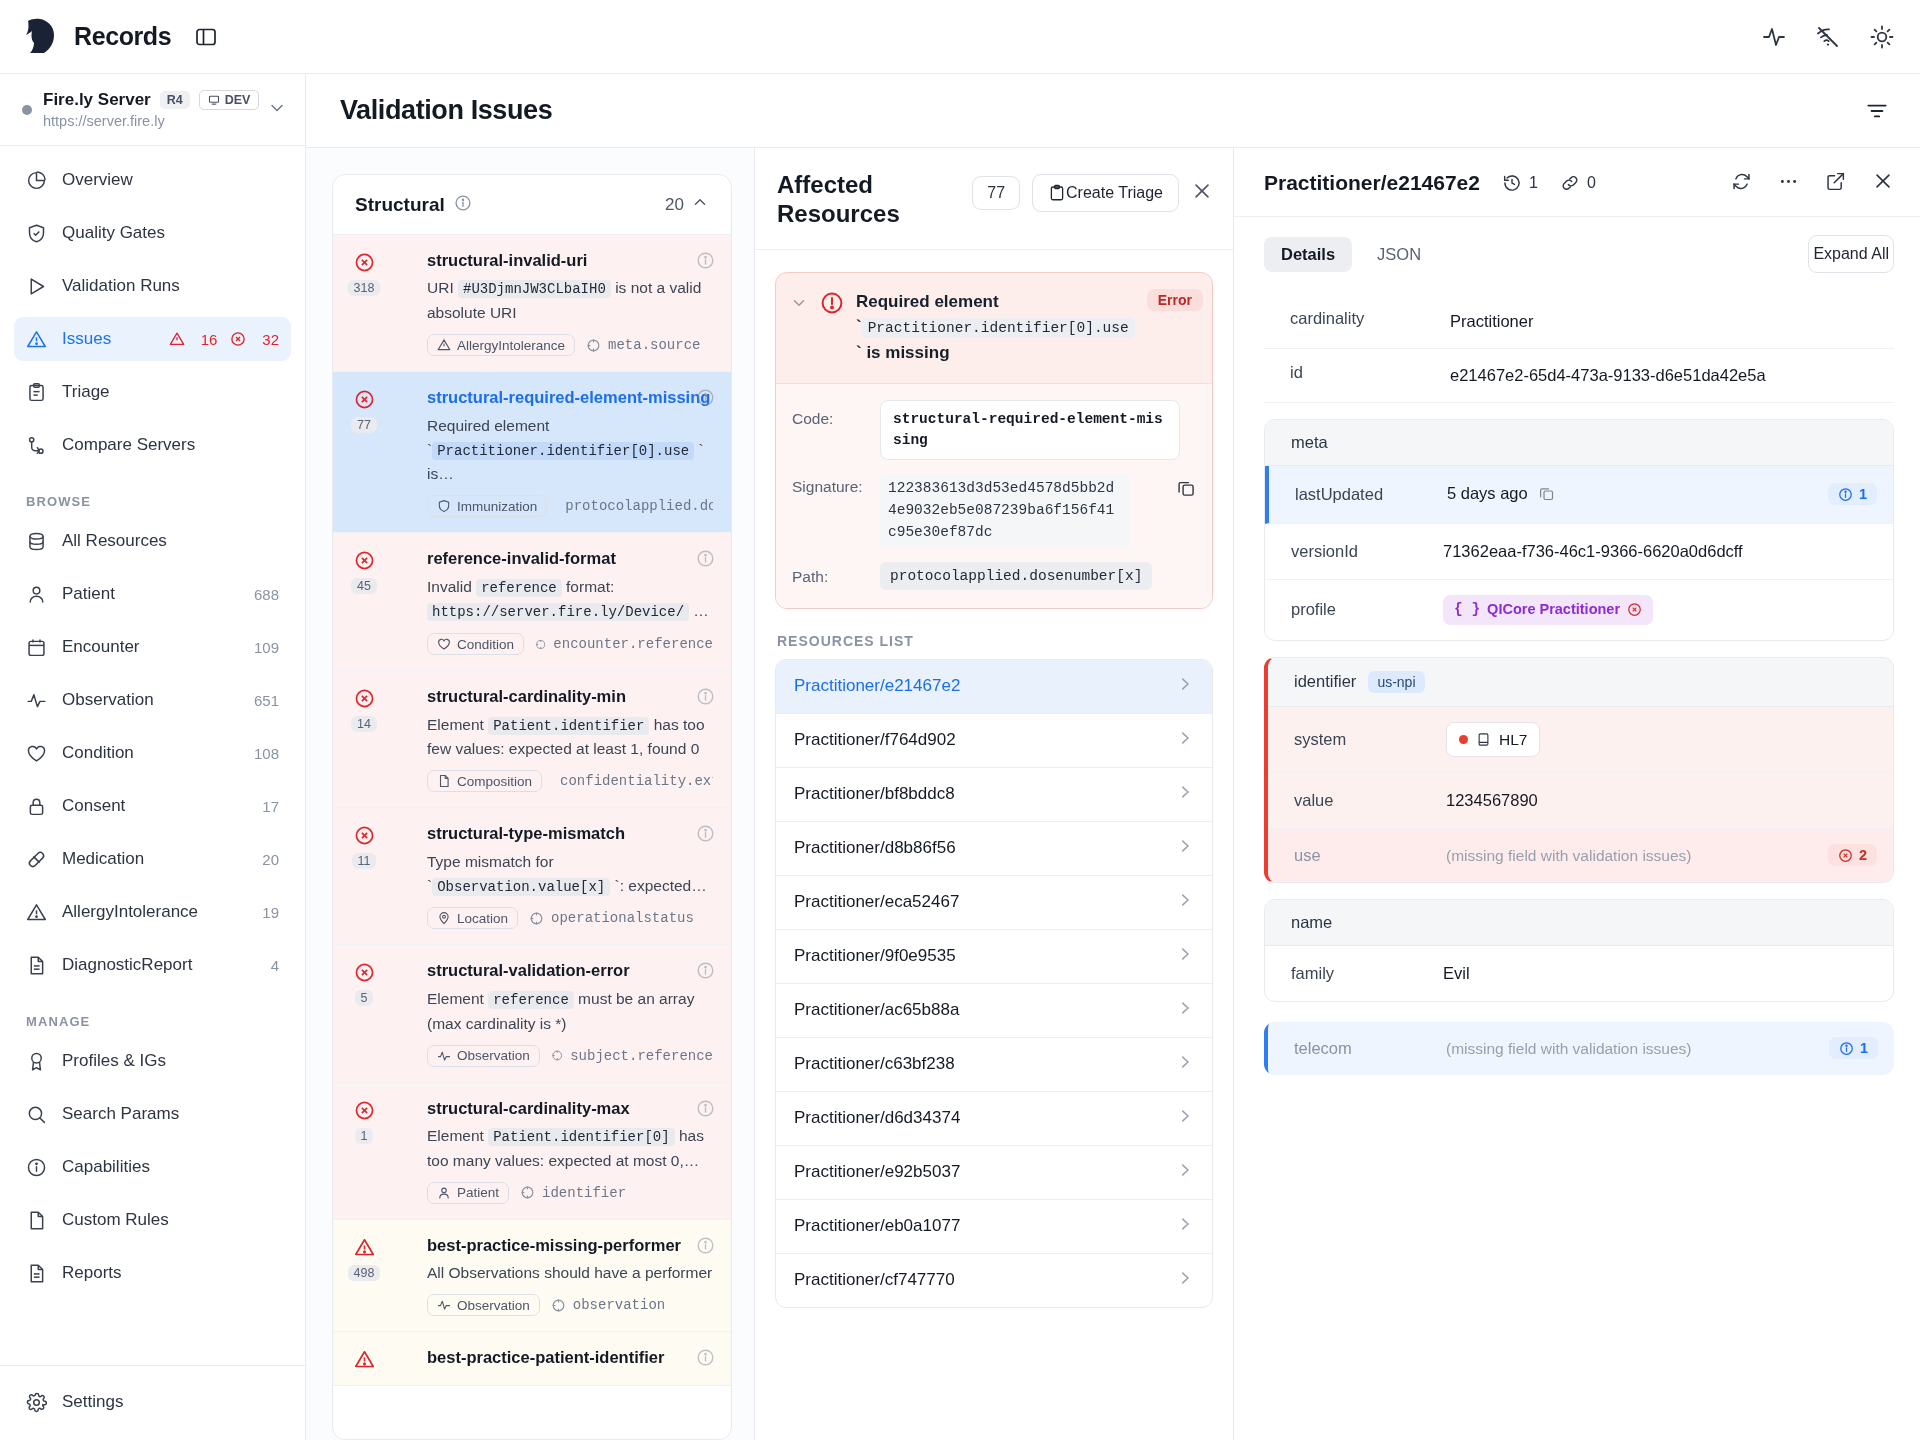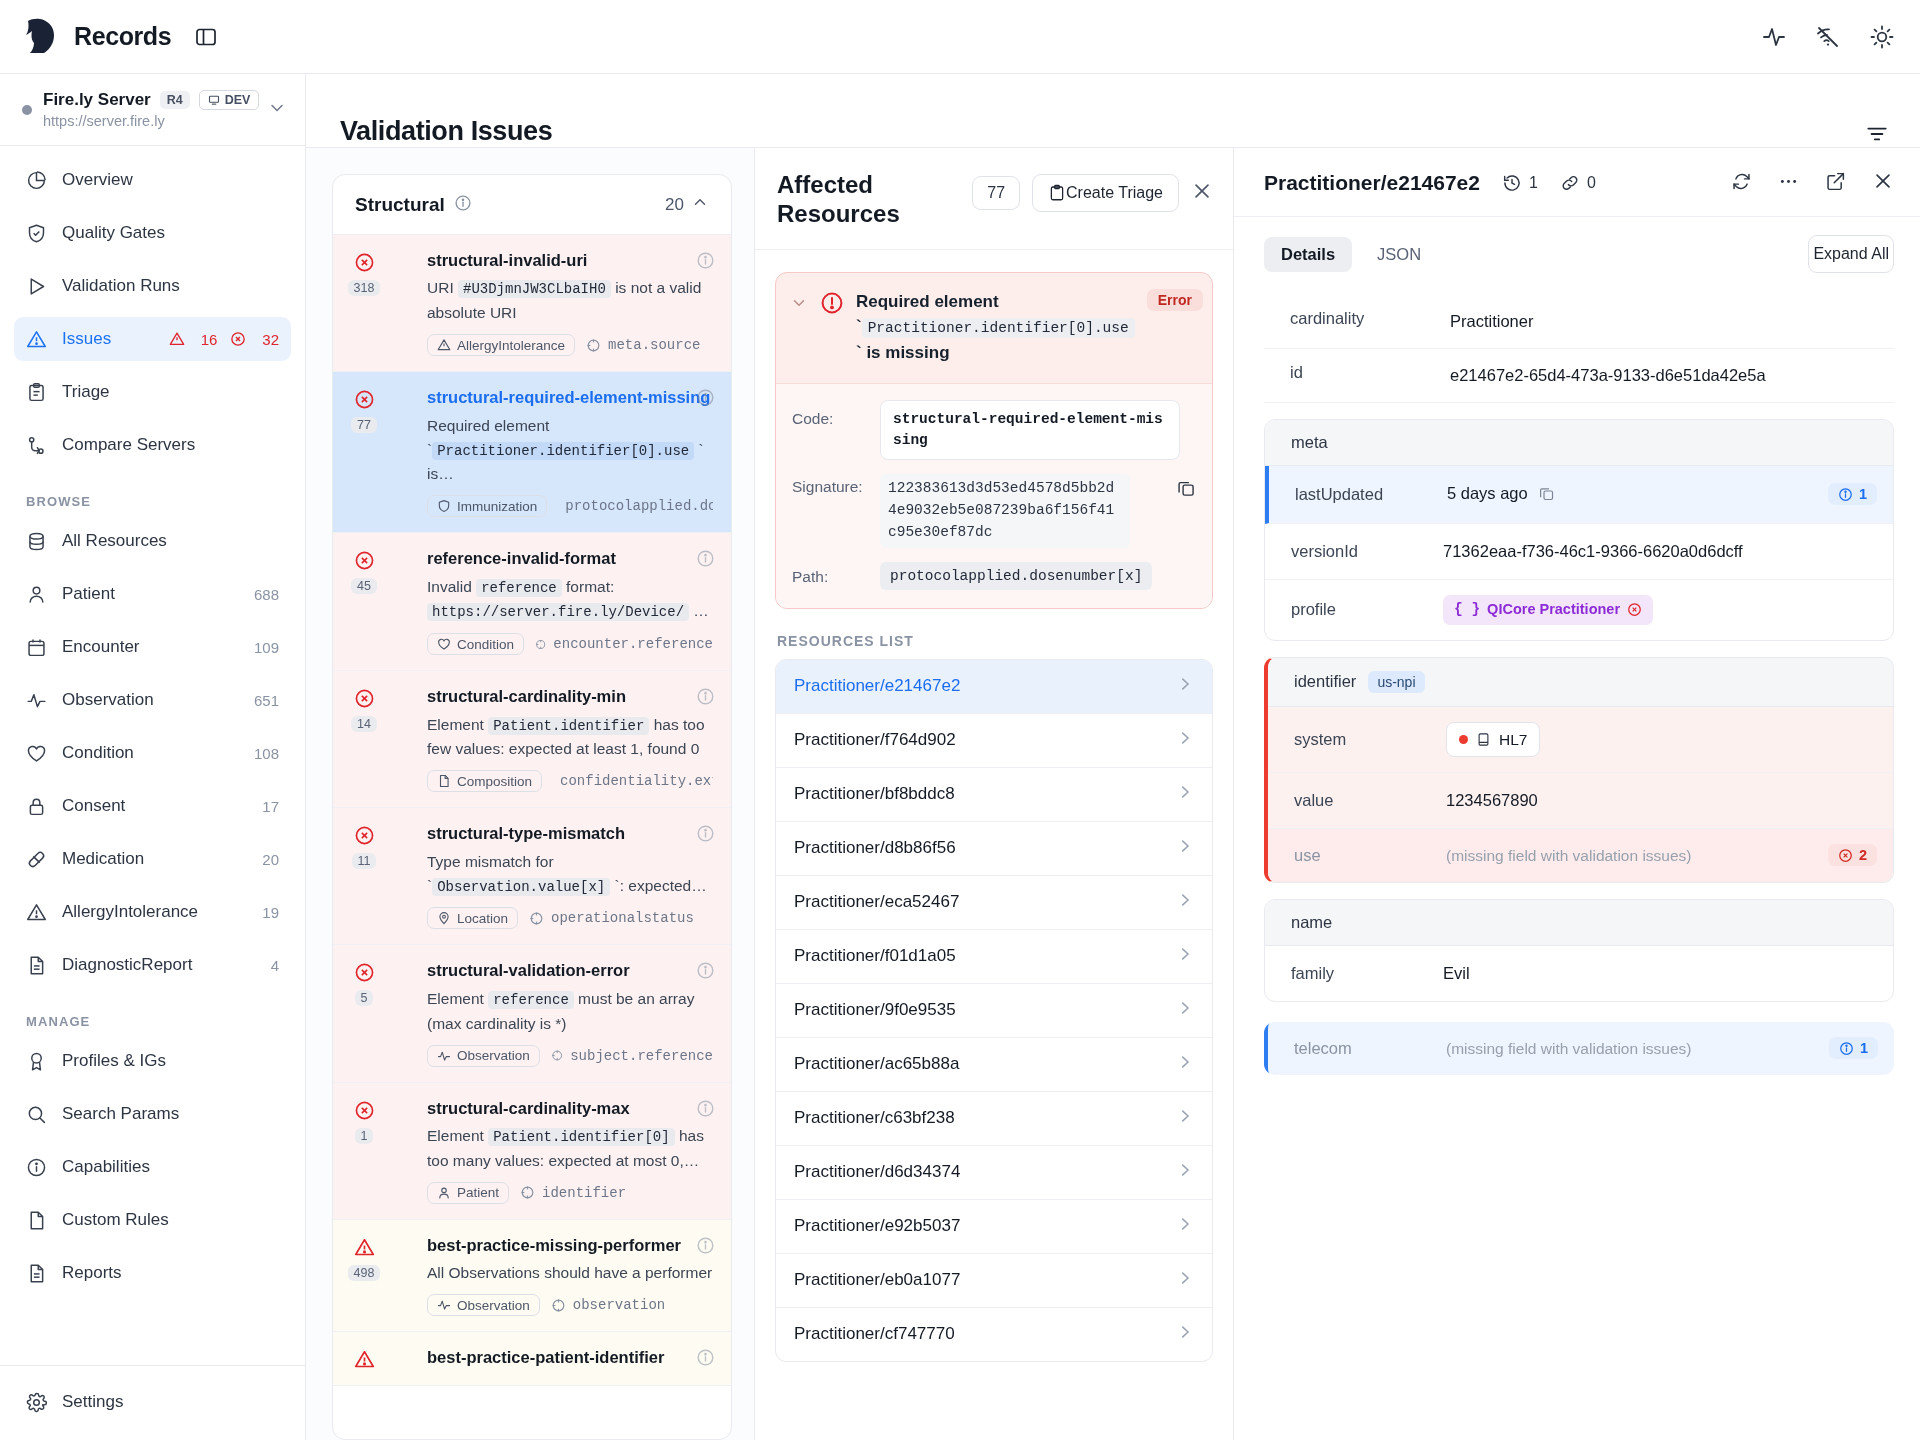--- a/index.html
+++ b/index.html
@@ -90,21 +90,21 @@
     color: #8a93a3; padding: 18px 12px 10px 12px;
   }
   .sidebar-footer {
     border-top: 1px solid #e8eaef; padding: 14px 14px 16px 14px;
   }
 
   
   #main { flex: 1; display: flex; flex-direction: column; min-width: 0; background: #fbfcfd; }
   #page-head {
     height: 74px; background: #fff; border-bottom: 1px solid #e8eaef;
-    display: flex; align-items: flex-end; padding: 0 30px 0 34px;
+    display: flex; align-items: center; padding: 0 30px 0 34px;
   }
   #page-title { font-size: 27px; font-weight: 700; letter-spacing: -0.4px; color: #141a24; }
   .filter-btn { margin-left: auto; cursor: pointer; width: 26px; height: 26px; }
 
   #cols { flex: 1; display: flex; min-height: 0; }
 
   
   #col-issues {
     width: 448px; min-width: 448px;
     padding: 26px 22px 0 26px;
@@ -999,26 +999,20 @@
                   <polyline points="9,5.5 16,12 9,18.5"></polyline>
                 </svg></span>
             </div>
           <div class="res-item">
               <span>Practitioner/eca52467</span>
               <span class="res-chev"><svg width="18" height="18" viewBox="0 0 24 24" fill="none" stroke="currentColor" stroke-width="2" stroke-linecap="round">
                   <polyline points="9,5.5 16,12 9,18.5"></polyline>
                 </svg></span>
             </div>
           <div class="res-item">
-              <span>Practitioner/f01d1a05</span>
-              <span class="res-chev"><svg width="18" height="18" viewBox="0 0 24 24" fill="none" stroke="currentColor" stroke-width="2" stroke-linecap="round">
-                  <polyline points="9,5.5 16,12 9,18.5"></polyline>
-                </svg></span>
-            </div>
-          <div class="res-item">
               <span>Practitioner/9f0e9535</span>
               <span class="res-chev"><svg width="18" height="18" viewBox="0 0 24 24" fill="none" stroke="currentColor" stroke-width="2" stroke-linecap="round">
                   <polyline points="9,5.5 16,12 9,18.5"></polyline>
                 </svg></span>
             </div>
           <div class="res-item">
               <span>Practitioner/ac65b88a</span>
               <span class="res-chev"><svg width="18" height="18" viewBox="0 0 24 24" fill="none" stroke="currentColor" stroke-width="2" stroke-linecap="round">
                   <polyline points="9,5.5 16,12 9,18.5"></polyline>
                 </svg></span>

